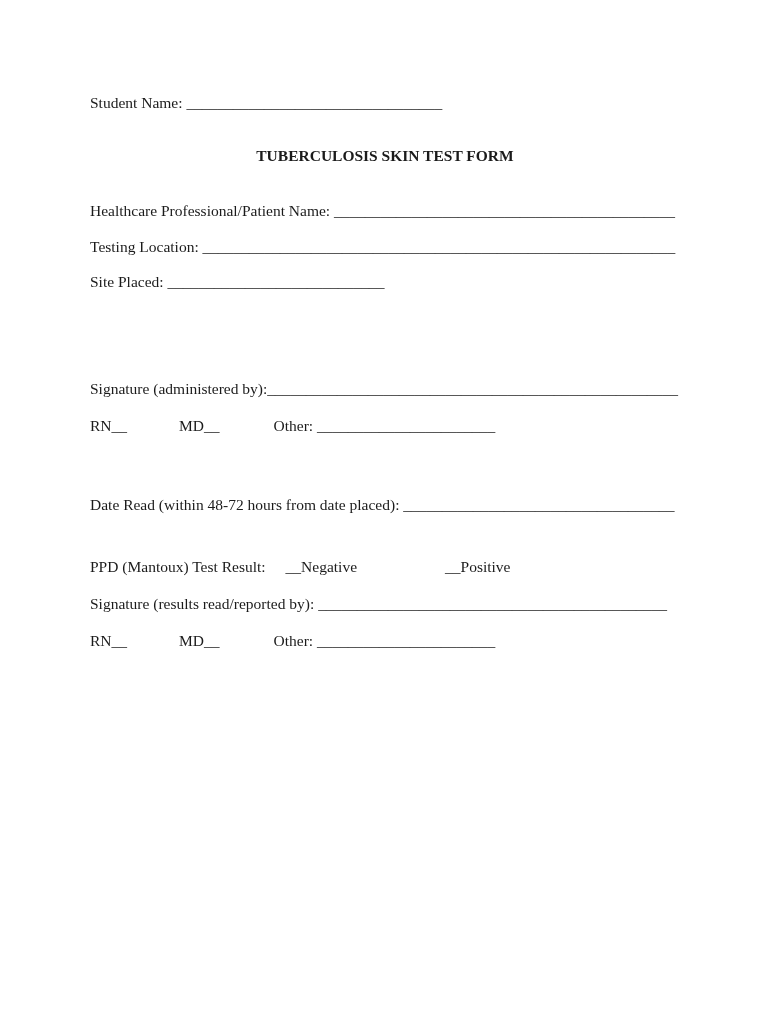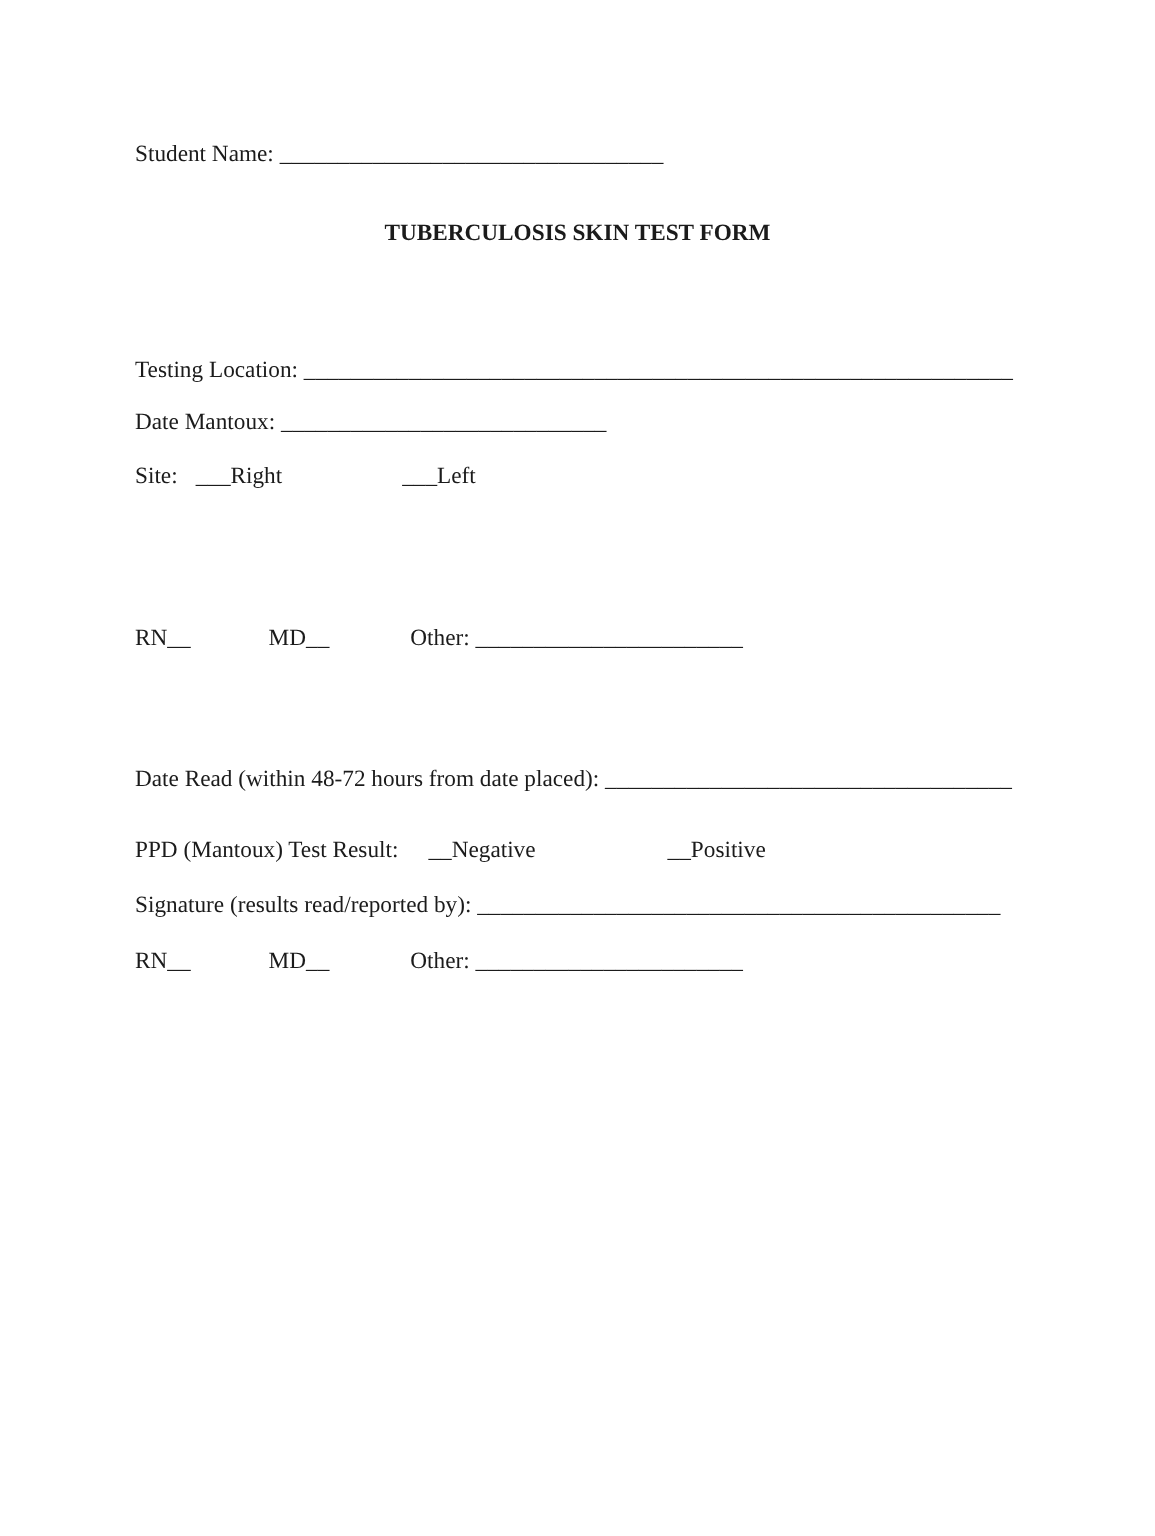--- a/index.html
+++ b/index.html
@@ -46,32 +46,33 @@
 </style>
 </head>
 <body>
 
 <div class="page">
 
   <div class="row" style="top:94px"><span>Student Name:</span> <span class="blank">_________________________________</span></div>
 
   <div class="title-row" style="top:147px">TUBERCULOSIS SKIN TEST FORM</div>
 
+  <div class="row" style="top:202px"><span>Healthcare Professional/Patient Name:</span> <span class="blank">____________________________________________</span></div>
 
   <div class="row" style="top:238px"><span>Testing Location:</span> <span class="blank">_____________________________________________________________</span></div>
 
-  <div class="row" style="top:273px"><span>Date Mantoux:</span> <span class="blank">____________________________</span></div>
-
-  <div class="row" style="top:309px"><span>Site:</span><span class="gap g12"></span><span>___Right</span><span class="gap g80"></span><span>___Left</span></div>
+  <div class="row" style="top:273px"><span>Site Placed:</span> <span class="blank">____________________________</span></div>
 
 
 
+  <div class="row" style="top:380px"><span>Signature (administered by):</span><span class="blank">_____________________________________________________</span></div>
+
   <div class="row" style="top:417px"><span>RN__</span><span class="gap g52"></span><span>MD__</span><span class="gap g54"></span><span>Other:</span> <span class="blank">_______________________</span></div>
 
-  <div class="row" style="top:511px"><span>Date Read (within 48-72 hours from date placed):</span> <span class="blank">___________________________________</span></div>
+  <div class="row" style="top:496px"><span>Date Read (within 48-72 hours from date placed):</span> <span class="blank">___________________________________</span></div>
 
 
   <div class="row" style="top:595px"><span>Signature (results read/reported by):</span> <span class="blank">_____________________________________________</span></div>
 
   <div class="row" style="top:558px"><span>PPD (Mantoux) Test Result:</span><span class="gap g20"></span><span>__Negative</span><span class="gap g88"></span><span>__Positive</span></div>
 
   <div class="row" style="top:632px"><span>RN__</span><span class="gap g52"></span><span>MD__</span><span class="gap g54"></span><span>Other:</span> <span class="blank">_______________________</span></div>
 
 </div>
 

